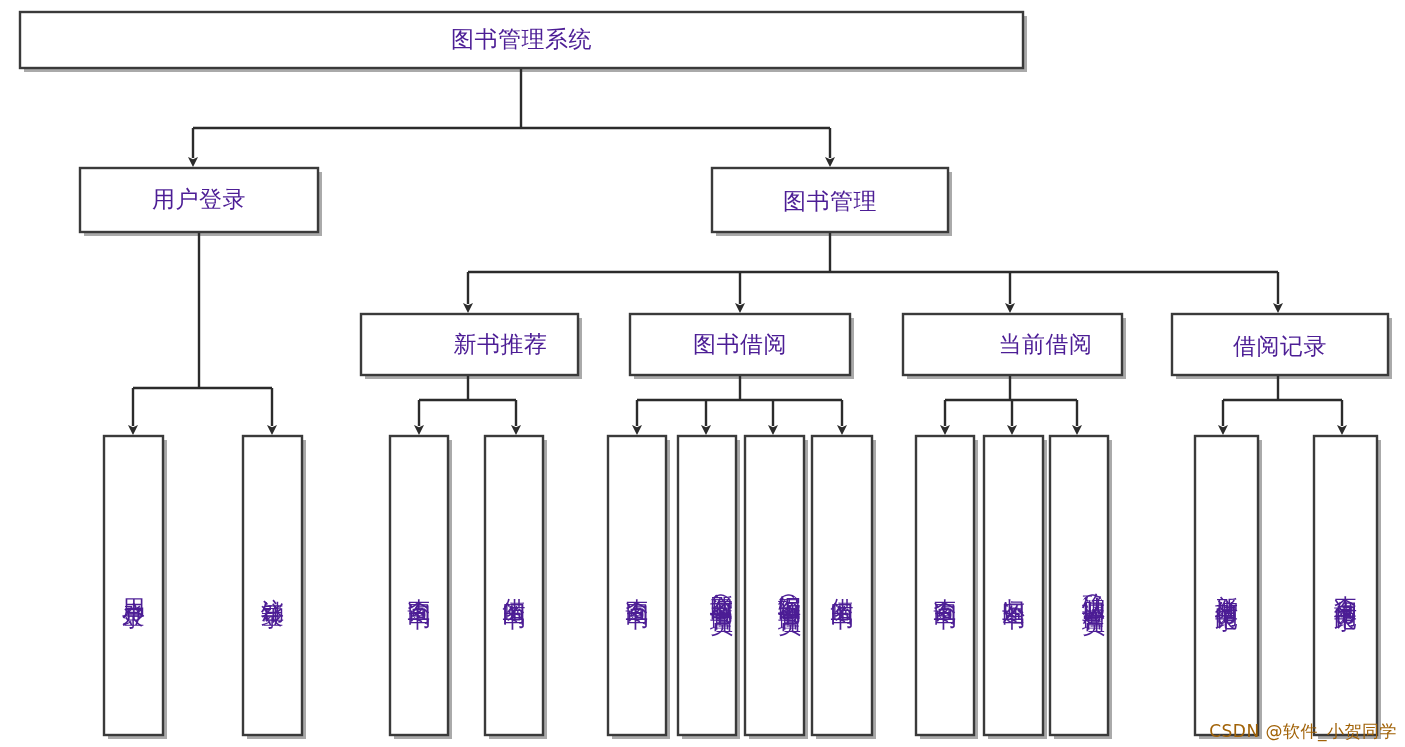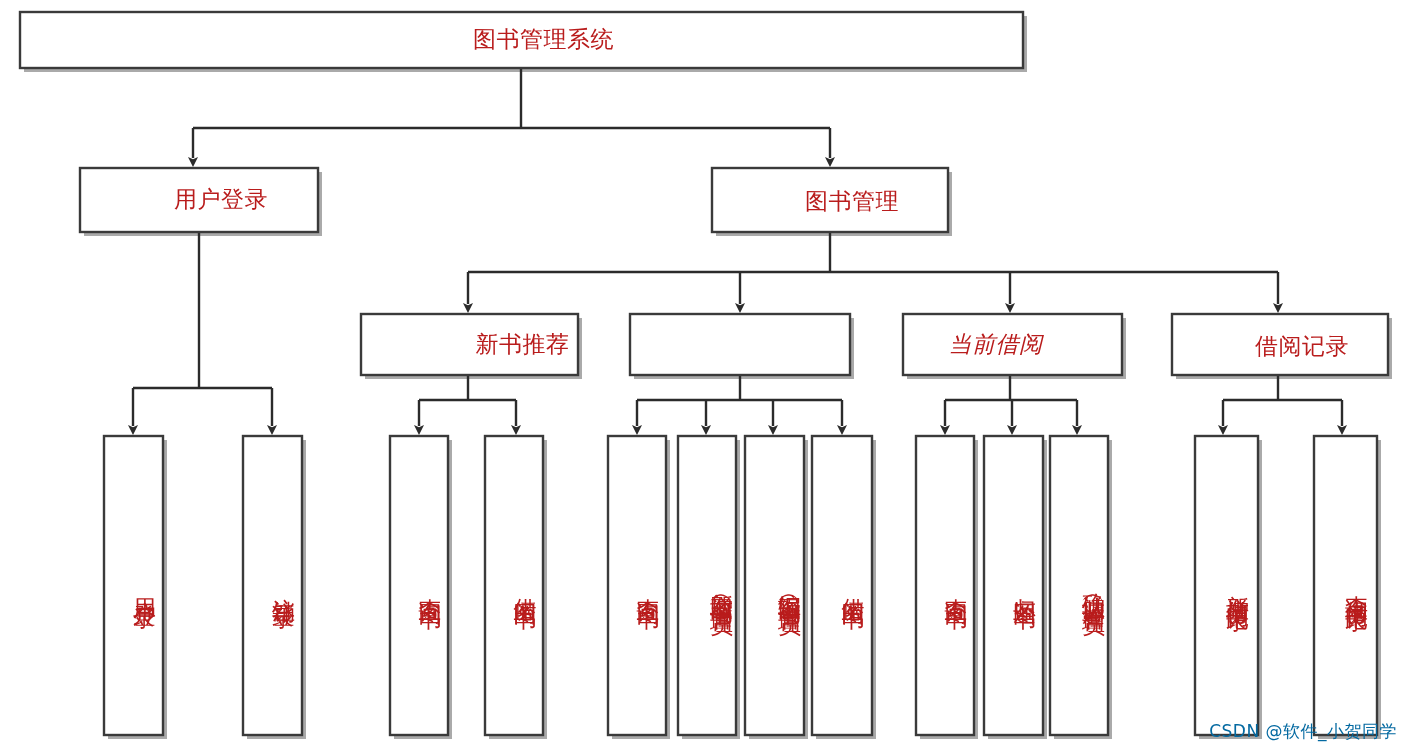--- a/index.html
+++ b/index.html
@@ -42,26 +42,25 @@
     stroke-linecap: butt;
   }
   .arrow-head {
     fill: #2b2b2b;
   }
   .node-label {
     position: absolute;
     display: flex;
     align-items: center;
     justify-content: center;
-    color: #b91c1c;
+    color: #4c1d95;
     font-family: "DejaVu Sans", "Liberation Sans", sans-serif;
     letter-spacing: 0.5px;
     pointer-events: none;
     user-select: none;
-    padding-left: 22px;
   }
   .label-h {
     font-size: 23px;
     line-height: 1.1;
     white-space: nowrap;
   }
   .label-v {
     writing-mode: vertical-rl;
     text-orientation: upright;
     font-size: 23px;
@@ -73,21 +72,21 @@
   }
   .label-v.centered {
     align-items: center;
     padding-top: 0;
   }
   .watermark {
     position: absolute;
     right: 8px;
     bottom: 4px;
     font-size: 17px;
-    color: #0369a1;
+    color: #a16207;
     font-family: "DejaVu Sans", "Liberation Sans", sans-serif;
     letter-spacing: 0.5px;
     white-space: nowrap;
     user-select: none;
   }
 </style>
 </head>
 <body>
 
 <div id="diagram-root">
@@ -192,21 +191,22 @@
       <rect class="node-box" x="1314" y="436" width="63" height="299"></rect>
     </g>
   </svg>
 
   <div class="node-label label-h" style="left:20px; top:12px; width:1003px; height:56px;">图书管理系统</div>
 
   <div class="node-label label-h" style="left:80px; top:168px; width:238px; height:64px;">用户登录</div>
   <div class="node-label label-h" style="left:712px; top:168px; width:236px; height:68px;">图书管理</div>
 
   <div class="node-label label-h" style="left:361px; top:314px; width:217px; height:61px;margin-left:31px;">新书推荐</div>
-  <div class="node-label label-h" style="left:864px; top:314px; width:219px; height:61px;font-style:italic;">当前借阅</div>
+  <div class="node-label label-h" style="left:630px; top:314px; width:220px; height:61px;">图书借阅</div>
+  <div class="node-label label-h" style="left:936px; top:314px; width:219px; height:61px;">当前借阅</div>
   <div class="node-label label-h" style="left:1172px; top:314px; width:216px; height:65px;">借阅记录</div>
 
   <div class="node-label label-v centered" style="left:104px; top:436px; width:59px; height:299px;">用户登录</div>
   <div class="node-label label-v centered" style="left:243px; top:436px; width:59px; height:299px;">注销登录</div>
   <div class="node-label label-v centered" style="left:390px; top:436px; width:58px; height:299px;">查询图书</div>
   <div class="node-label label-v centered" style="left:485px; top:436px; width:58px; height:299px;">借阅图书</div>
   <div class="node-label label-v centered" style="left:608px; top:436px; width:58px; height:299px;">查询图书</div>
   <div class="node-label label-v" style="left:678px; top:436px; width:58px; height:299px;">新增图书（管理员）</div>
   <div class="node-label label-v" style="left:745px; top:436px; width:59px; height:299px;">编辑图书（管理员）</div>
   <div class="node-label label-v centered" style="left:812px; top:436px; width:60px; height:299px;">借阅图书</div>

